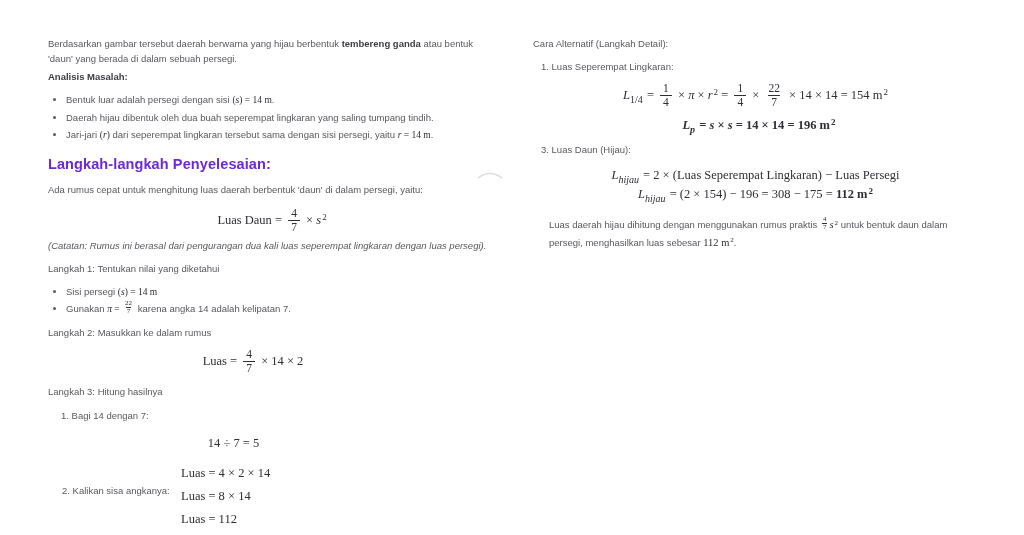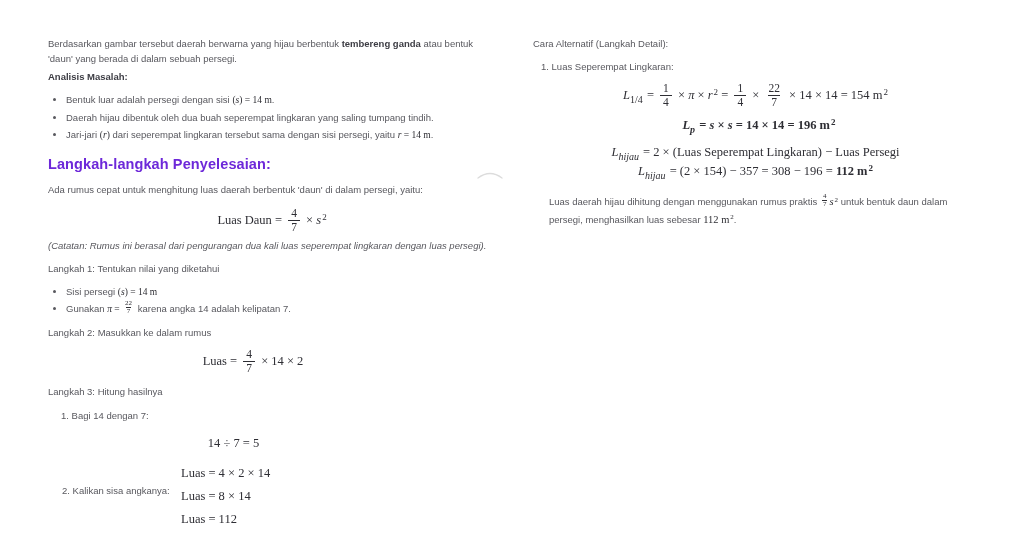--- a/index.html
+++ b/index.html
@@ -143,22 +143,23 @@
         </span><span class="seg-math"> × </span><span class="seg-mathi">π</span><span class="seg-math"> × </span><span class="seg-mathi">r</span><span class="seg-sup">2</span><span class="seg-math"> = </span><span class="frac">
           <span class="num">1</span>
           <span class="den">4</span>
         </span><span class="seg-math"> × </span><span class="frac">
           <span class="num">22</span>
           <span class="den">7</span>
         </span><span class="seg-math"> × 14 × 14 = 154 m</span><span class="seg-sup">2</span></div>
 
     <div class="formula plain f-right2"><span class="seg-mathi">L</span><span class="seg-sub">p</span><span class="seg-math"> = </span><span class="seg-mathi">s</span><span class="seg-math"> × </span><span class="seg-mathi">s</span><span class="seg-math"> = 14 × 14 = 196 m</span><span class="seg-sup">2</span></div>
 
+    <p class="body item-label">3. Luas Daun (Hijau):</p>
     <div class="formula plain f-right3a"><span class="seg-mathi">L</span><span class="seg-sub">hijau</span><span class="seg-math"> = 2 × (Luas Seperempat Lingkaran) − Luas Persegi</span></div>
-    <div class="formula plain f-right3b"><span class="seg-mathi">L</span><span class="seg-sub">hijau</span><span class="seg-math"> = (2 × 154) − 357 = 308 − 196 = </span><span class="seg-mathb">112 m</span><span class="seg-supb">2</span></div>
+    <div class="formula plain f-right3b"><span class="seg-mathi">L</span><span class="seg-sub">hijau</span><span class="seg-math"> = (2 × 154) − 196 = 308 − 175 = </span><span class="seg-mathb">112 m</span><span class="seg-supb">2</span></div>
 
     <p class="body closing"><span class="seg-text">Luas daerah hijau dihitung dengan menggunakan rumus praktis </span><span class="frac frac-sm">
           <span class="num">4</span>
           <span class="den">7</span>
         </span><span class="seg-mathi">s</span><span class="seg-sup">2</span><span class="seg-text"> untuk bentuk daun dalam persegi, menghasilkan luas sebesar </span><span class="seg-math">112 m</span><span class="seg-sup">2</span><span class="seg-text">.</span></p>
   </div>
 
 </div>
 
 </body></html>

